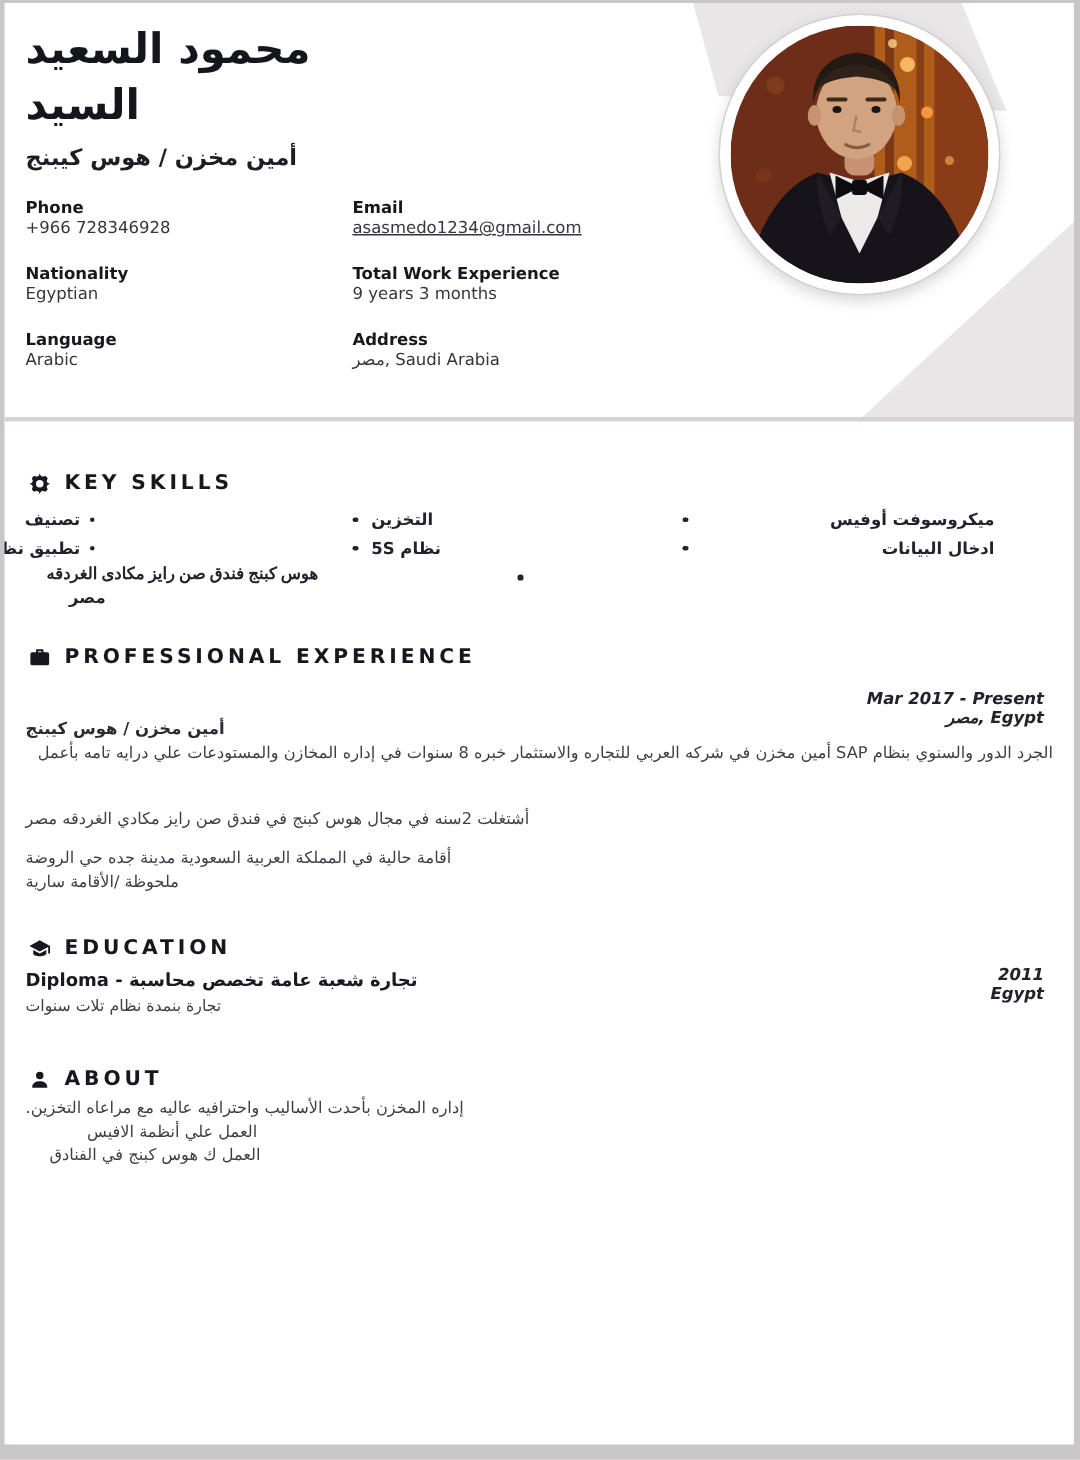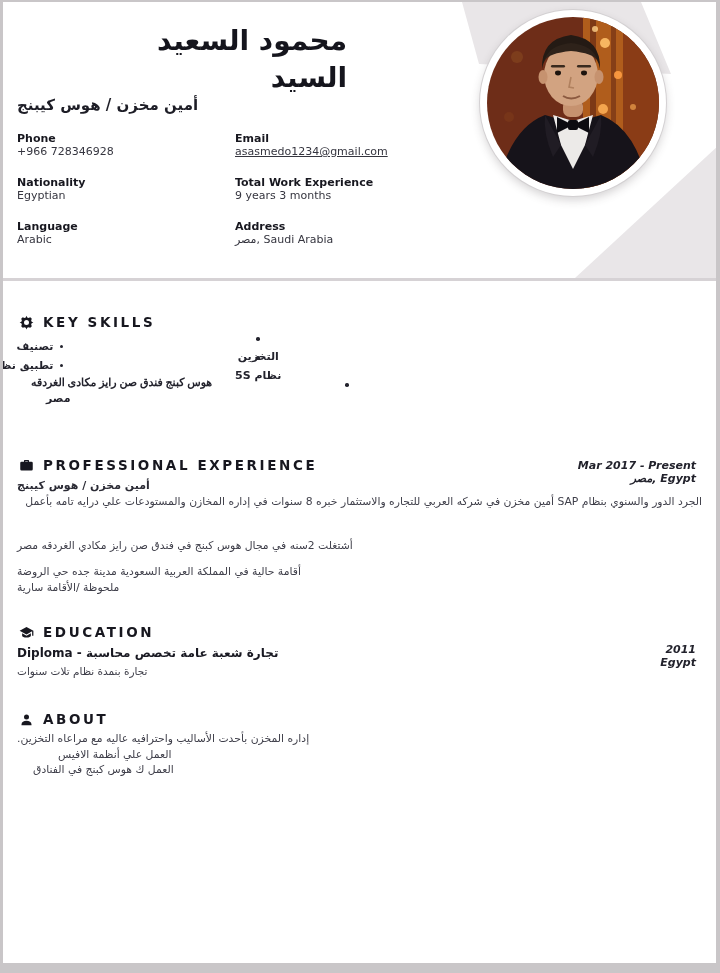--- a/index.html
+++ b/index.html
@@ -16,39 +16,39 @@
   .divider { position:absolute; left:0; top:276px; width:720px; height:3px; background:#d6d2d5; }
 
   
   .photo-ring { position:absolute; left:477px; top:8px; width:186px; height:186px; border-radius:50%;
     background:#fff; box-shadow:0 0 0 1px #d3d0d2, 0 4px 10px rgba(60,50,55,.22); }
   .photo { position:absolute; left:7px; top:7px; width:172px; height:172px; border-radius:50%; overflow:hidden; }
   .photo svg { display:block; }
 
   
   .name { position:absolute; left:14px; top:12px; width:330px; font-size:28px; font-weight:700;
-    line-height:37px; color:#15151d; text-align:right;margin-top:8px; }
+    line-height:37px; color:#15151d; text-align:left; }
   .subtitle { position:absolute; left:14px; top:94px; font-size:15px; font-weight:700; color:#1d1d26; text-align:left; }
 
   .c-label { position:absolute; font-size:11px; font-weight:700; color:#17171f; }
   .c-value { position:absolute; font-size:11px; font-weight:400; color:#35353f; }
   .email-link { text-decoration:underline; color:#35353f; }
 
   
   .sec { position:absolute; left:16px; display:flex; align-items:center; gap:9px; }
   .sec svg { width:15px; height:15px; fill:#17171f; }
   .sec span { font-size:13.5px; font-weight:800; letter-spacing:2.6px; color:#17171f; }
 
   .dot { width:3.5px; height:3.5px; border-radius:50%; background:#23232d; flex:0 0 auto; }
   .skill-txt { font-size:11px; font-weight:600; color:#23232d; white-space:nowrap; }
 
   .sk-col1 { position:absolute; left:0; top:335px; width:60px; }
   .sk-col1 .row { display:flex; justify-content:flex-end; align-items:center; gap:6px; height:19px; }
   .sk-col2 { position:absolute; left:232px; top:335px; }
-  .sk-col2 .row { display:flex; align-items:center; gap:9px; height:19px;flex-direction:column; }
+  .sk-col2 .row { display:flex; align-items:center; gap:9px; height:19px; }
   .sk-col3 { position:absolute; left:452px; top:335px; width:208px; }
   .sk-col3 .row { display:flex; align-items:center; height:19px; }
   .sk-col3 .skill-txt { margin-left:auto; }
   .sk-long { position:absolute; left:28px; top:374px; width:318px; text-align:left; }
   .sk-long .l1 { font-size:11px; font-weight:600; color:#23232d; white-space:nowrap;font-family:Liberation Serif, serif; }
   .sk-long .l2 { font-size:11px; font-weight:600; color:#23232d; margin-left:15px; margin-top:3px; }
   .sk-long-dot { position:absolute; left:342px; top:381px; }
 
   .entry-title { position:absolute; left:14px; font-size:12px; font-weight:700; color:#191922; text-align:left; }
   .entry-role  { position:absolute; left:14px; font-size:11px; font-weight:600; color:#2b2b35; text-align:left; }
@@ -169,28 +169,38 @@
       <div class="row">
         <span class="dot"></span>
         <span class="skill-txt" dir="rtl">التخزين</span>
       </div>
       <div class="row">
         <span class="dot"></span>
         <span class="skill-txt" dir="rtl">نظام 5S</span>
       </div>
     </div>
 
+    <div class="sk-col3">
+      <div class="row">
+        <span class="dot"></span>
+        <span class="skill-txt" dir="rtl">ميكروسوفت أوفيس</span>
+      </div>
+      <div class="row">
+        <span class="dot"></span>
+        <span class="skill-txt" dir="rtl">ادخال البيانات</span>
+      </div>
+    </div>
 
     <div class="sk-long" dir="rtl" style="text-align:left;">
       <div class="l1">هوس كبنج فندق صن رايز مكادى الغردقه</div>
       <div class="l2">مصر</div>
     </div>
     <span class="dot sk-long-dot"></span>
 
-    <div class="sec" style="top:455px;">
+    <div class="sec" style="top:428px;">
       <svg viewBox="0 0 24 24">
           <path d="M9 3h6a1 1 0 0 1 1 1v2h4a2 2 0 0 1 2 2v10a2 2 0 0 1-2 2H4a2 2 0 0 1-2-2V8a2 2 0 0 1 2-2h4V4a1 1 0 0 1 1-1zm1 3h4V5h-4v1z"></path>
         </svg>
       <span>PROFESSIONAL EXPERIENCE</span>
     </div>
 
     <div class="entry-role" dir="rtl" style="top:477px;">أمين مخزن / هوس كيبنج</div>
     <div class="meta" style="top:457px;">
       <div class="d1">Mar 2017 - Present</div>
       <div class="d2" dir="ltr">مصر, Egypt</div>

